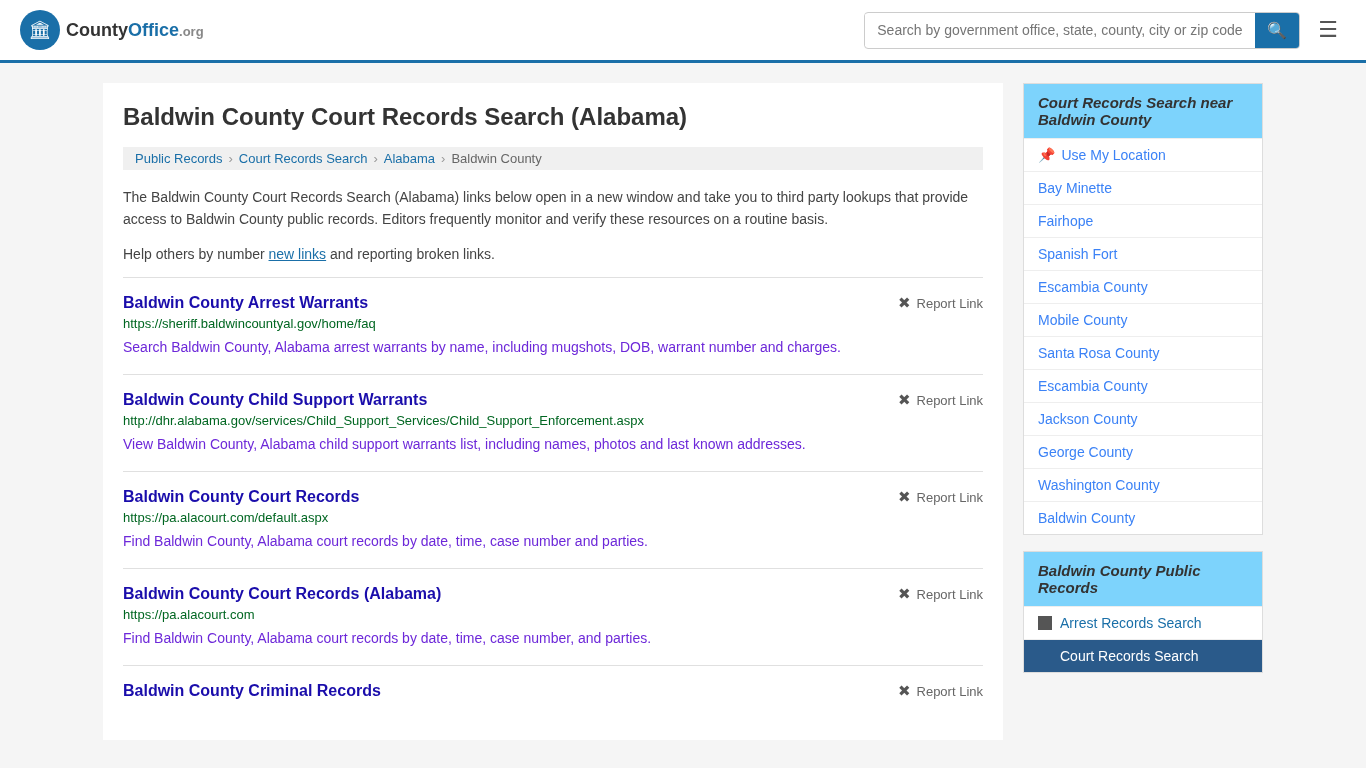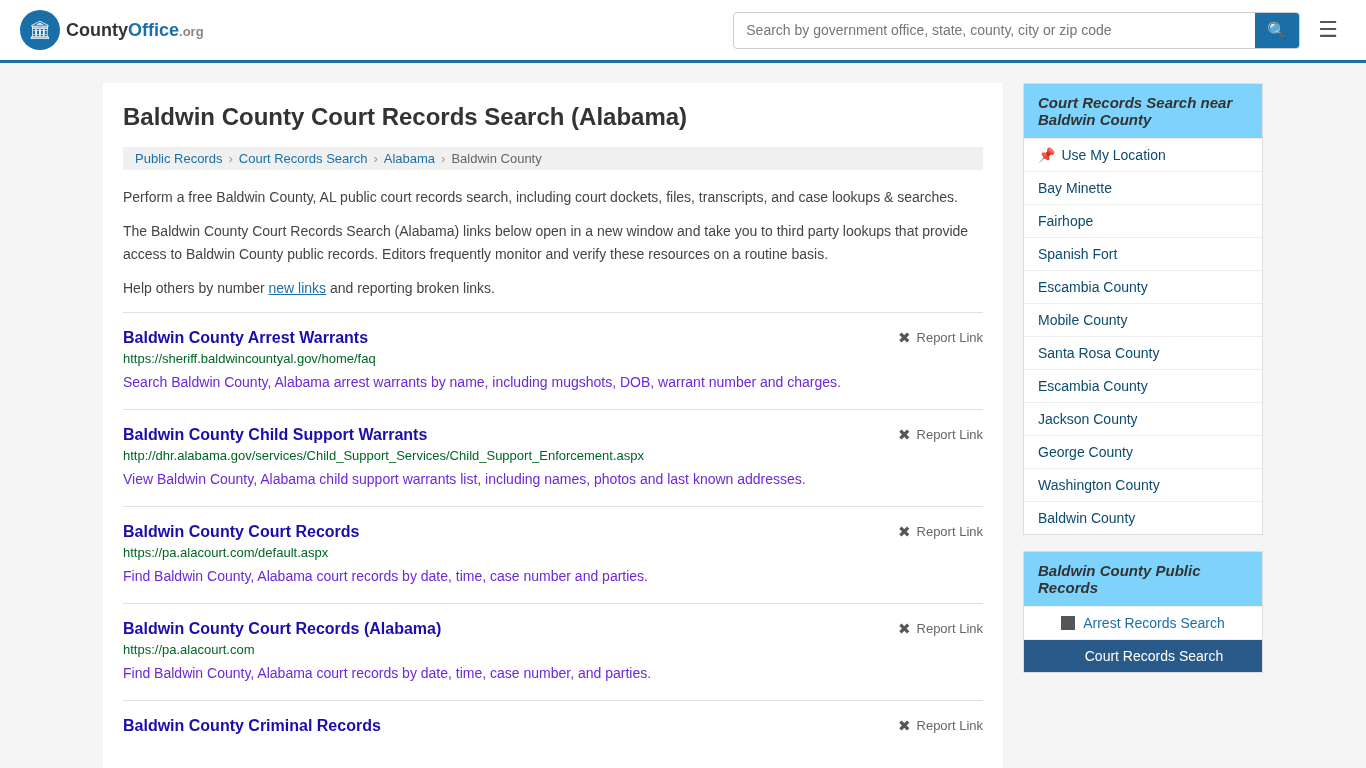--- a/index.html
+++ b/index.html
@@ -34,21 +34,21 @@
       display: flex;
       align-items: center;
       gap: 10px;
     }
     .search-bar {
       display: flex;
       align-items: center;
       border: 1px solid #ccc;
       border-radius: 4px;
       overflow: hidden;
-      width: 567px;
+      width: 436px;
     }
     .search-bar input {
       border: none;
       outline: none;
       padding: 8px 12px;
       font-size: 14px;
       width: 100%;
       color: #666;
     }
     .search-bar button {
@@ -176,42 +176,41 @@
       font-weight: bold;
       color: #333;
       font-style: italic;
     }
     .sidebar-item {
       padding: 8px 14px;
       border-top: 1px solid #eee;
       font-size: 14px;
     }
     .sidebar-item a {
-      color: #0c4a6e;
+      color: #3b82f6;
       text-decoration: none;
     }
     .sidebar-item.use-location {
       display: flex;
       align-items: center;
       gap: 6px;
     }
     .location-icon {
       color: #333;
       font-size: 14px;
     }
 
     
     .sidebar-pr-item {
       padding: 8px 14px;
       border-top: 1px solid #eee;
       font-size: 14px;
       display: flex;
       align-items: center;
       gap: 8px;
-      justify-content: center;
     }
     .sidebar-pr-item a {
       color: #1a6fa8;
       text-decoration: none;
     }
     .pr-icon {
       width: 14px;
       height: 14px;
       background: #555;
       display: inline-block;
@@ -261,21 +260,20 @@
     <div class="breadcrumb">
       <a href="#">Public Records</a>
       <span class="sep">›</span>
       <a href="#">Court Records Search</a>
       <span class="sep">›</span>
       <a href="#">Alabama</a>
       <span class="sep">›</span>
       <span>Baldwin County</span>
     </div>
 
-    <p class="description">Perform a free Baldwin County, AL public court records search, including court dockets, files, transcripts, and case lookups &amp; searches.</p>
     <p class="description">The Baldwin County Court Records Search (Alabama) links below open in a new window and take you to third party lookups that provide access to Baldwin County public records. Editors frequently monitor and verify these resources on a routine basis.</p>
     <p class="description">
       <span>Help others by number </span><a href="#">new links</a><span> and reporting broken links.</span>
     </p>
 
     <div>
 
       <div class="result-item">
         <div class="result-header">
           <a href="#" class="result-title">Baldwin County Arrest Warrants</a>

